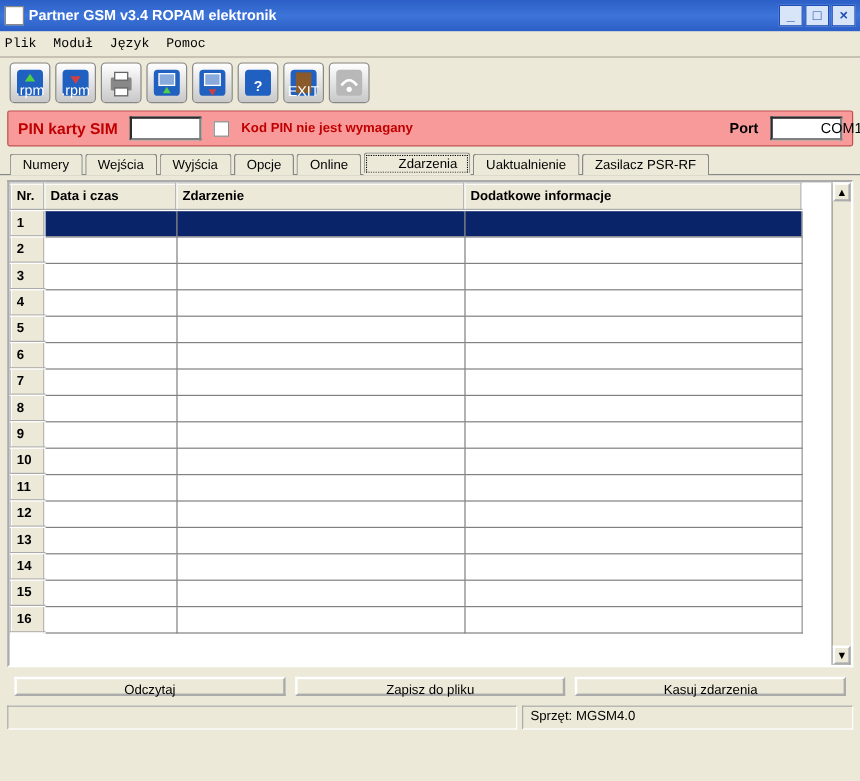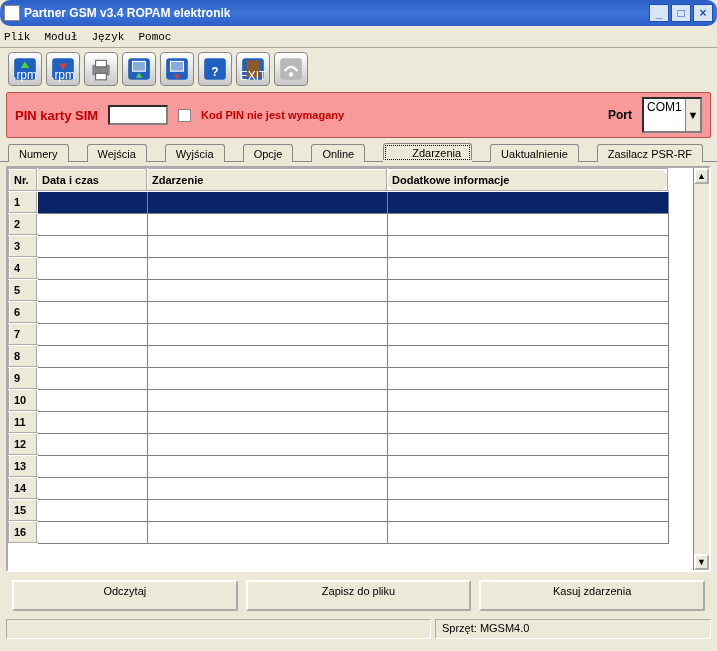--- a/index.html
+++ b/index.html
@@ -1,18 +1,18 @@
 <!DOCTYPE html>
 <html><head>
 <meta charset="utf-8">
 <style>
 * { box-sizing: border-box; margin: 0; padding: 0; font-family: Tahoma, sans-serif; font-size: 11px; }
 body { background: #ece9d8; width: 717px; height: 651px; overflow: hidden; }
 
-.titlebar { background: linear-gradient(to bottom, #2b5fc7, #3d74d9 50%, #2b5fc7); height: 26px; display: flex; align-items: center; padding: 0 4px; color: #fff; border-radius: 10px; }
+.titlebar { background: linear-gradient(to bottom, #2b5fc7, #3d74d9 50%, #2b5fc7); height: 26px; display: flex; align-items: center; padding: 0 4px; color: #fff; }
 .titlebar .icon { width: 16px; height: 16px; background: #fff; border: 1px solid #888; margin-right: 4px; }
 .titlebar .title { flex: 1; font-weight: bold; font-size: 12px; }
 .winbtns { display: flex; gap: 2px; }
 .winbtn { width: 20px; height: 18px; background: #d8e4f8; border: 1px solid #1d4eb8; display: flex; align-items: center; justify-content: center; font-weight: bold; color: #1d4eb8; font-size: 12px; }
 
 .menubar { height: 22px; display: flex; align-items: center; padding: 0 4px; gap: 14px; border-bottom: 1px solid #aca899; }
 .menuitem { cursor: default; font-family: Liberation Mono, monospace; }
 
 .toolbar { height: 40px; display: flex; align-items: center; padding: 2px 8px 0; gap: 4px; }
 .tbtn { width: 34px; height: 34px; border: 1px solid #888; border-radius: 4px; background: linear-gradient(to bottom, #fff, #c8c8c8); display: flex; align-items: center; justify-content: center; }
@@ -21,43 +21,43 @@
 .logo span { font-size: 7px; font-style: normal; letter-spacing: 2px; position: absolute; right: 18px; bottom: -4px; }
 .logo .wave { display:inline-block; font-size:18px; font-style:normal; letter-spacing:-4px; color:#6e6e6e; }
 
 .pinbar { margin: 4px 6px; padding: 4px 8px; border: 1px solid #c05050; background: #f89a9a; display: flex; align-items: center; gap: 10px; border-radius: 2px; }
 .pinbar .lbl1 { color: #c00000; font-weight: bold; font-size: 13px; }
 .pinbar .pininput { width: 60px; height: 20px; border: 2px inset #808080; background: #fff; }
 .pinbar .chk { width: 13px; height: 13px; border: 1px solid #888; background: #fff; display: inline-block; }
 .pinbar .lbl2 { color: #c00000; font-weight: bold; }
 .pinbar .spacer { flex: 1; }
 .pinbar .portlbl { font-weight: bold; font-size: 12px; }
-.pinbar .combo { width: 60px; height: 36px; display: flex; border: 2px inset #808080; background: #fff; }
+.pinbar .combo { width: 60px; height: 20px; display: flex; border: 2px inset #808080; background: #fff; padding-left: 37px; }
 .pinbar .combo .val { flex: 1; padding: 1px 3px; font-size: 12px; }
 .pinbar .combo .arrow { width: 16px; background: #ece9d8; border-left: 1px solid #888; display: flex; align-items: center; justify-content: center; }
 
-.tabbar { display: flex; align-items: flex-end; padding: 0 8px; gap: 18px; border-bottom: 1px solid #888; }
+.tabbar { display: flex; align-items: flex-end; padding: 0 8px; gap: 2px; border-bottom: 1px solid #888; }
 .tab { padding: 3px 10px 2px; border: 1px solid #888; border-bottom: none; background: #ece9d8; border-radius: 3px 3px 0 0; position: relative; top: 1px; }
 .tab.active { background: #ece9d8; font-weight: normal; z-index: 2; border-bottom: 1px solid #ece9d8; padding-left: 28px; }
 .tab.active::before { content:''; position:absolute; left:-1px; right:-1px; bottom:-1px; height:2px; background:#ece9d8; }
 .tab.active { outline: 1px dotted #000; outline-offset: -3px; }
 
 .tablewrap { margin: 4px 6px 0; border: 2px inset #fff; background: #fff; height: 406px; position: relative; display:flex;gap:24px; }
 .tinner { flex:1; overflow:hidden; }
 table { border-collapse: collapse; width: 100%; }
 th, td { border: 1px solid #808080; height: 22px; text-align: left; padding: 0 4px; }
 th { background: #ece9d8; font-weight: bold; border: 2px outset #fff; }
 td.nrcol { background: #ece9d8; border: 2px outset #fff; font-weight: bold; text-align:left; }
 tr.selected td:not(.nrcol) { background: #0a246a; color: #fff; }
 .vscroll { width: 16px; background: #ece9d8; border-left: 1px solid #888; display:flex; flex-direction:column; }
 .sarrow { height:16px; background:#ece9d8; border:2px outset #fff; display:flex; align-items:center; justify-content:center; font-size:9px; }
 .strack { flex:1; background:#ece9d8; }
 
 .btnrow { display: flex; gap: 8px; padding: 8px 12px; }
-.bigbtn { flex: 1; height: 31px; border: 2px outset #fff; background: #ece9d8; text-align: center; padding-top: 3px; }
+.bigbtn { flex: 1; height: 16px; border: 2px outset #fff; background: #ece9d8; text-align: center; padding-top: 3px; }
 
 .status { margin: 0 6px 4px; display: flex; gap: 4px; }
 .statseg { border: 1px inset #fff; height: 20px; padding: 2px 6px; }
 .statseg:first-child { width: 425px; }
 .statseg:last-child { flex: 1; }
 </style>
 </head>
 <body>
 
 <div class="titlebar">
@@ -160,21 +160,21 @@
   </div>
 
 <div class="tablewrap">
   <div class="tinner">
     <table>
       <thead>
           <tr id="thead-row">
             <th style="width: 28px;">Nr.</th>
             <th style="width: 110px;">Data i czas</th>
             <th style="width: 240px;">Zdarzenie</th>
-            <th style="width: auto; border-radius: 11px;">Dodatkowe informacje</th>
+            <th style="width: auto;">Dodatkowe informacje</th>
           </tr>
         </thead>
       <tbody id="tbody">
           <tr class="selected">
             <td class="nrcol">1</td>
             <td></td>
             <td></td>
             <td></td>
           </tr>
           <tr>

